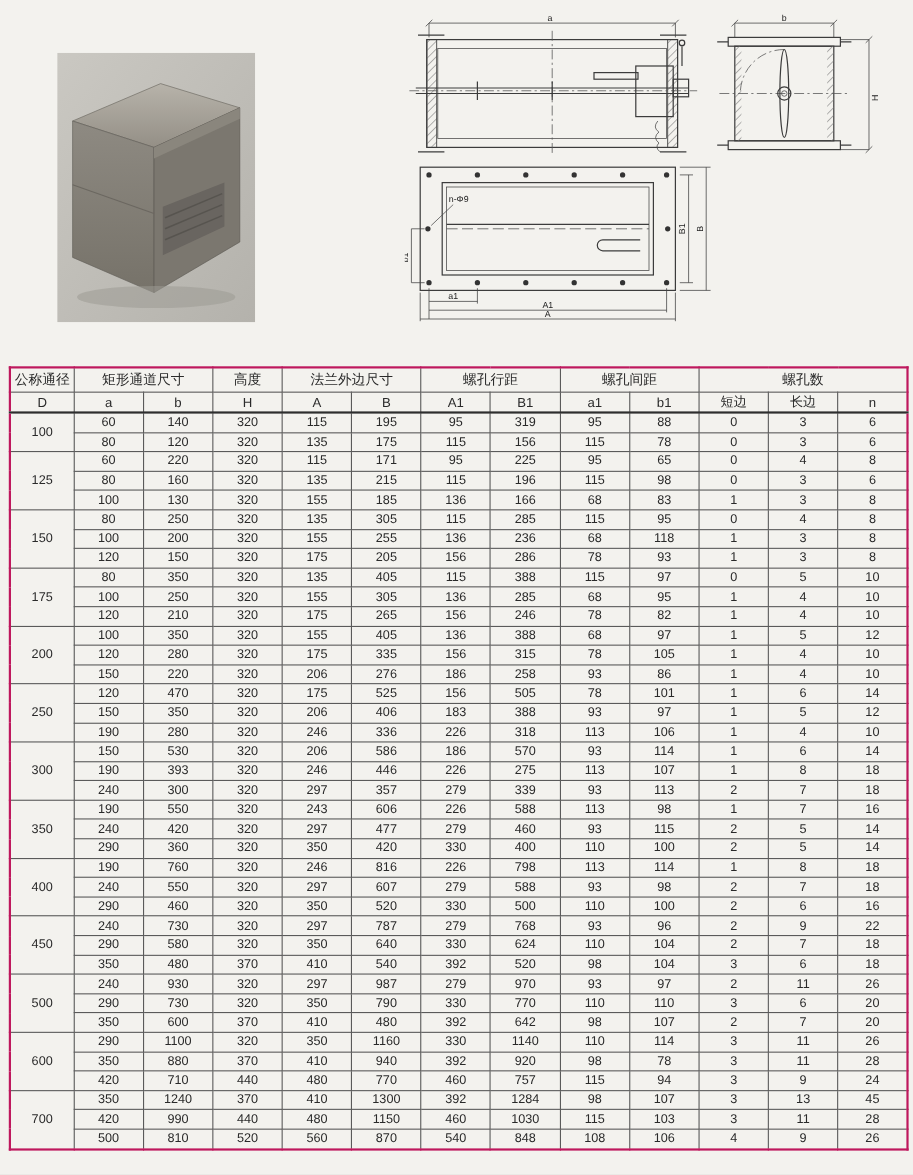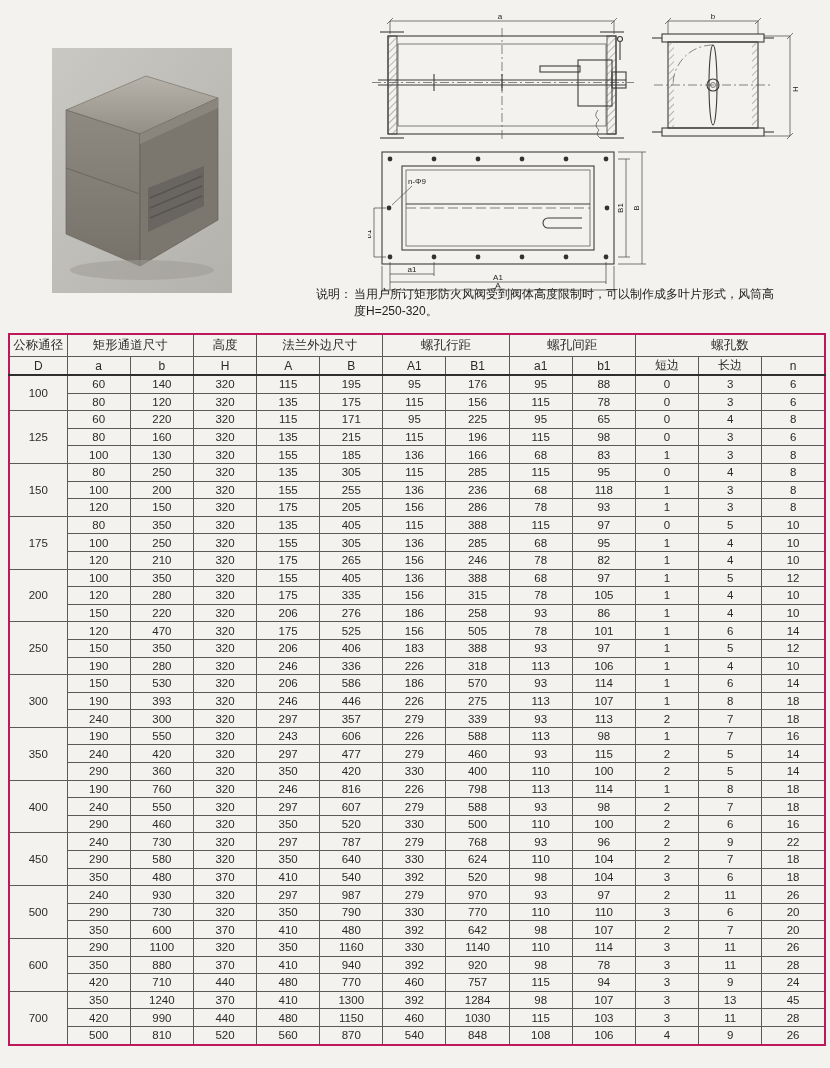--- a/index.html
+++ b/index.html
@@ -198,27 +198,20 @@
       <line class="dim" x1="250" y1="111" x2="262" y2="111"></line>
       <line class="dim" x1="258" y1="13" x2="258" y2="111"></line>
       <text x="255" y="62" font-size="8" text-anchor="middle" transform="rotate(-90 255 62)">B1</text>
       <line class="dim" x1="250" y1="6" x2="278" y2="6"></line>
       <line class="dim" x1="250" y1="118" x2="278" y2="118"></line>
       <line class="dim" x1="274" y1="6" x2="274" y2="118"></line>
       <text x="271" y="62" font-size="8" text-anchor="middle" transform="rotate(-90 271 62)">B</text>
     </svg>
   </div>
 
-  <div class="note">
-    <span class="note-label">说明：</span>
-    <div class="note-body">
-      <div>当用户所订矩形防火风阀受到阀体高度限制时，可以制作成多叶片形式，风筒高</div>
-      <div>度H=250-320。</div>
-    </div>
-  </div>
 
   <table class="dims">
       <colgroup>
         <col style="width: 58px;">
         <col style="width: 63px;">
         <col style="width: 63px;">
         <col style="width: 63px;">
         <col style="width: 63px;">
         <col style="width: 63px;">
         <col style="width: 63px;">
@@ -257,21 +250,21 @@
       </thead>
       <tbody>
         <tr class="gf">
           <td rowspan="2">100</td>
           <td class="ge">60</td>
           <td>140</td>
           <td class="ge">320</td>
           <td class="ge">115</td>
           <td>195</td>
           <td class="ge">95</td>
-          <td>176</td>
+          <td>319</td>
           <td class="ge">95</td>
           <td>88</td>
           <td class="ge">0</td>
           <td>3</td>
           <td>6</td>
         </tr>
         <tr>
           <td class="ge">80</td>
           <td>120</td>
           <td class="ge">320</td>

